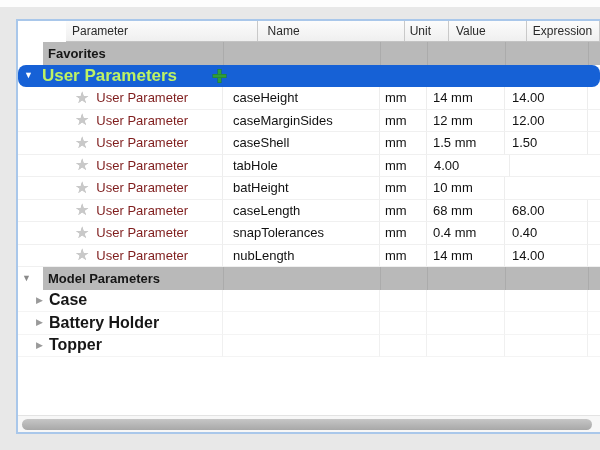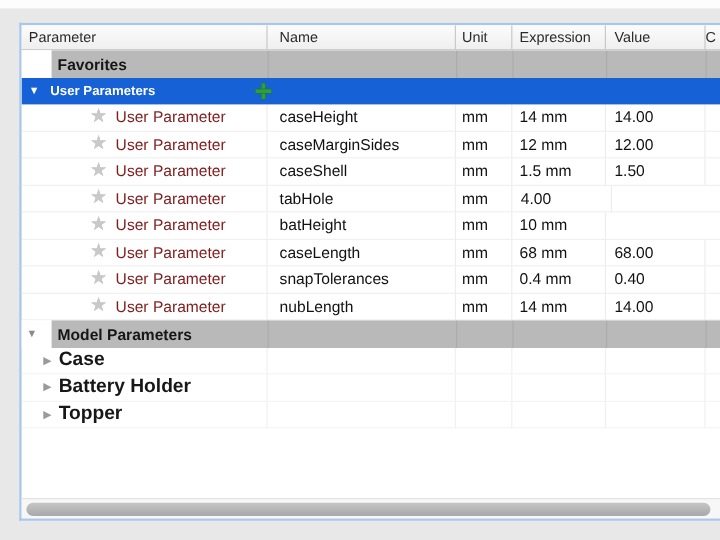--- a/index.html
+++ b/index.html
@@ -13,49 +13,49 @@
 
   .panel {
     position:absolute; left:16px; top:19px; right:0; height:415px;
     background:#ffffff;
     border:2px solid #a9c7ea; border-right:none;
     overflow:hidden;
   }
 
   
   .hdr { display:flex; height:21px; background:linear-gradient(#fcfcfc,#efefef);
-         border-bottom:1px solid #c3c3c3; }
+         border-bottom:1px solid #c3c3c3;margin-left:48px; }
   .hdr .cell { display:flex; align-items:center; font-size:12px; color:#2a2a2a;
                border-right:1px solid #c9c9c9; height:100%; overflow:hidden; white-space:nowrap; }
 
   
   .cell.c0{width:205px; padding-left:6px;}
   .cell.c1{width:157px; padding-left:10px;}
   .cell.c2{width:47px;  padding-left:5px;}
   .cell.c3{width:78px;  padding-left:6px;}
   .cell.c4{width:83px;  padding-left:7px;}
   .cell.c5{flex:1; border-right:none !important;}
 
   .row { display:flex; height:22.5px; align-items:stretch; font-size:13px; color:#111;
-         white-space:nowrap; }
+         white-space:nowrap;border-radius:8px; }
 
   
   .row.section { background:#ffffff; }
   .row.section .gutter { width:25px; position:relative; background:#fff; }
   .row.section .band { flex:1; background:#b9b9b9; display:flex; align-items:center;
                        position:relative; }
   .row.section .band .lbl { font-weight:bold; color:#161616; padding-left:5px; font-size:13px; }
   .band .vline { position:absolute; top:0; bottom:0; width:1px; background:rgba(0,0,0,0.07); }
   .tri { font-size:9px; color:#8a8a8a; line-height:1; }
   .gutter .tri { position:absolute; left:4px; top:50%; transform:translateY(-50%); }
 
   
   .row.section_selected { background:#1661d6; position:relative; align-items:center; }
   .row.section_selected .tri { color:#ffffff; margin-left:6px; }
-  .row.section_selected .lbl { color:#ffffff; font-weight:bold; padding-left:9px; font-size:11px; }
+  .row.section_selected .lbl { color:#bef264; font-weight:bold; padding-left:9px; font-size:17px; }
   .plus { position:absolute; left:195px; top:50%; transform:translateY(-50%);
           width:13px; height:13px; }
   .plus::before, .plus::after { content:""; position:absolute; background:#2f9e3c;
           box-shadow:0 0 0 0.5px #1f7a2b; }
   .plus::before { left:5px; top:0; width:3px; height:13px; }
   .plus::after  { left:0; top:5px; width:13px; height:3px; }
 
   
   .row.param .cell { border-right:1px solid #ededed; border-bottom:1px solid #f0f0f0;
                      display:flex; align-items:center; overflow:hidden; }
@@ -80,22 +80,22 @@
 </head>
 <body>
 
 <div class="top-strip"></div>
 
 <div class="panel">
   <div class="hdr">
       <div class="cell c0">Parameter</div>
       <div class="cell c1">Name</div>
       <div class="cell c2">Unit</div>
+      <div class="cell c4">Value</div>
       <div class="cell c3">Expression</div>
-      <div class="cell c4">Value</div>
       <div class="cell c5">C</div>
     </div>
   <div class="rows">
       <div class="row section">
         <div class="gutter"></div>
         <div class="band">
           <span class="lbl">Favorites</span>
           <div class="vline" style="left: 180px;"></div>
           <div class="vline" style="left: 337px;"></div>
           <div class="vline" style="left: 384px;"></div>

